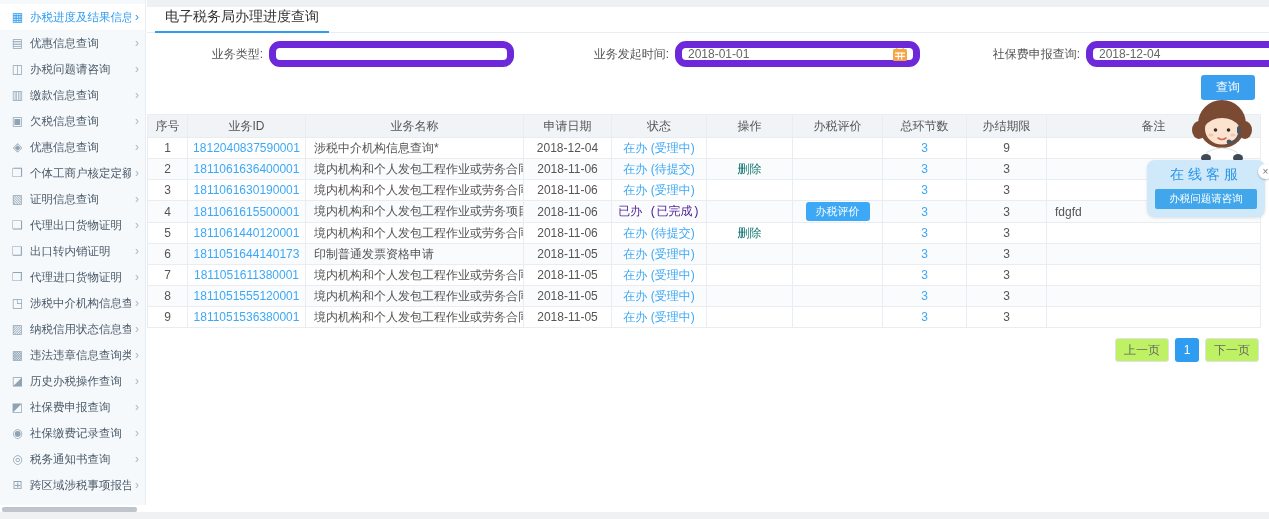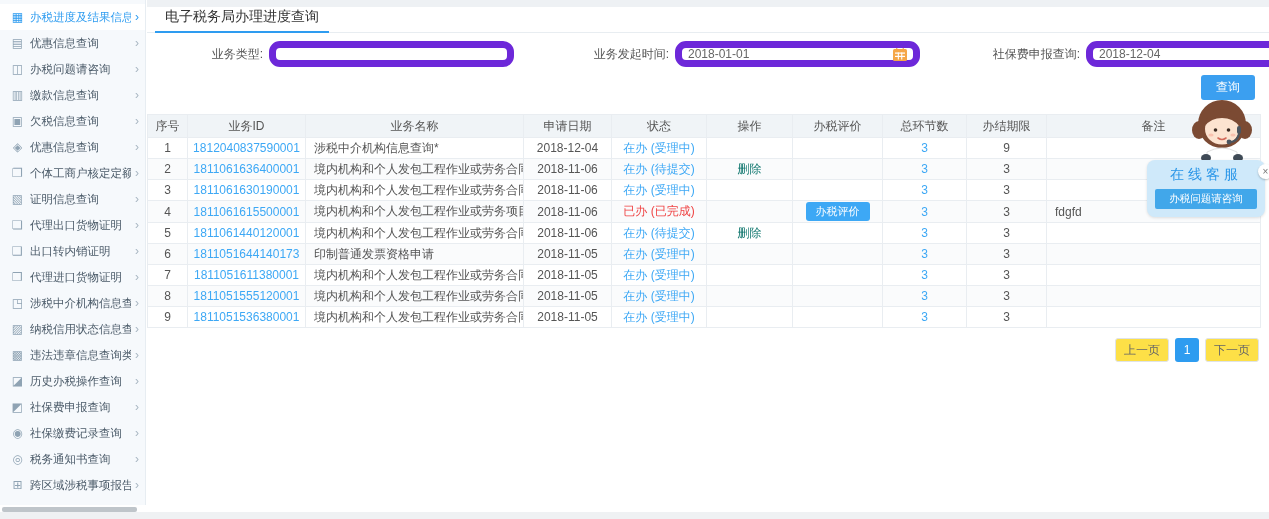--- a/index.html
+++ b/index.html
@@ -51,31 +51,31 @@
   }
   
   .tbl-wrap { padding:0 8px 0 0; }
   table { width:100%; border-collapse:collapse; table-layout:fixed; }
   th, td { border:1px solid #e9edf1; height:21px; padding:1px 4px; text-align:center; overflow:hidden; white-space:nowrap; }
   thead th { background:#f0f4f7; color:#555; font-weight:normal; height:23px; }
   tbody tr:nth-child(even) td { background:#fafbfc; }
   td.cell-name, td.cell-remark { text-align:left; padding-left:8px; color:#555; }
   a.id-link, a.links-link { color:#3da8f5; text-decoration:none; cursor:pointer; }
   .status-processing { color:#3da8f5; }
-  .status-done { color:#ef4444; }
+  .status-done { color:#4c1d95;font-family:Liberation Mono, monospace; }
   a.delete-link { color:#0f766e; text-decoration:none; cursor:pointer; }
   .eval-btn {
     background:#3da8f5; color:#fff; border:none; border-radius:3px;
     font-size:11px; padding:2px 10px; cursor:pointer;
   }
   
   .pager { display:flex; justify-content:flex-end; padding:10px 10px 0 0; gap:6px; }
   .pg-btn {
     min-width:44px; height:24px; line-height:22px; text-align:center; padding:0 8px;
-    background:#fde047; border:1px solid #dfe3e8; border-radius:3px; color:#666; cursor:pointer;
+    background:#bef264; border:1px solid #dfe3e8; border-radius:3px; color:#666; cursor:pointer;
   }
   .pg-cur {
     min-width:24px; height:24px; line-height:24px; text-align:center;
     background:#2e9cf0; color:#fff; border-radius:3px; cursor:pointer;
   }
   
   .svc { position:absolute; top:96px; right:4px; width:118px; }
   .svc-avatar { display:block; margin:0 auto -8px 36px; }
   .svc-bubble {
     background:#cfe9fa; border-radius:8px; padding:6px 8px 8px; position:relative;

